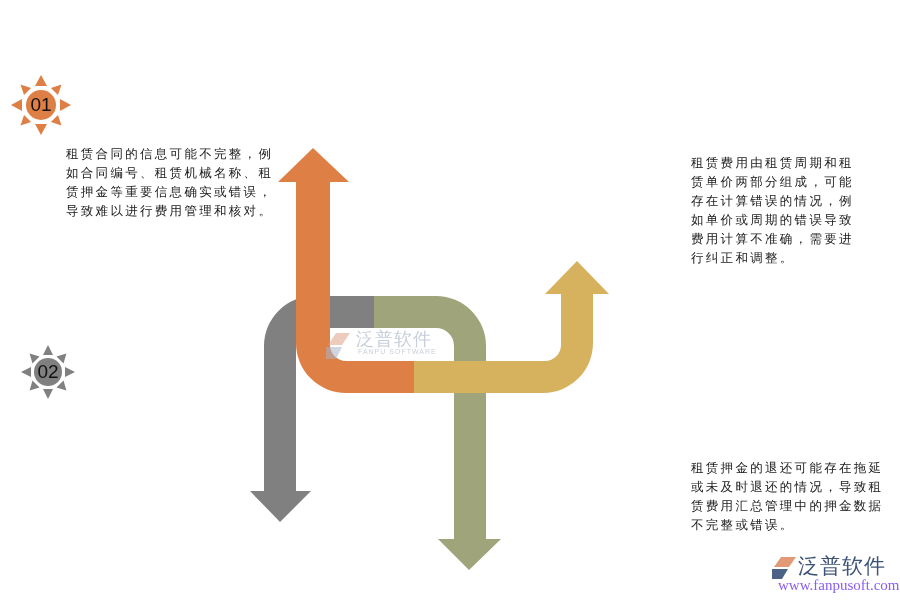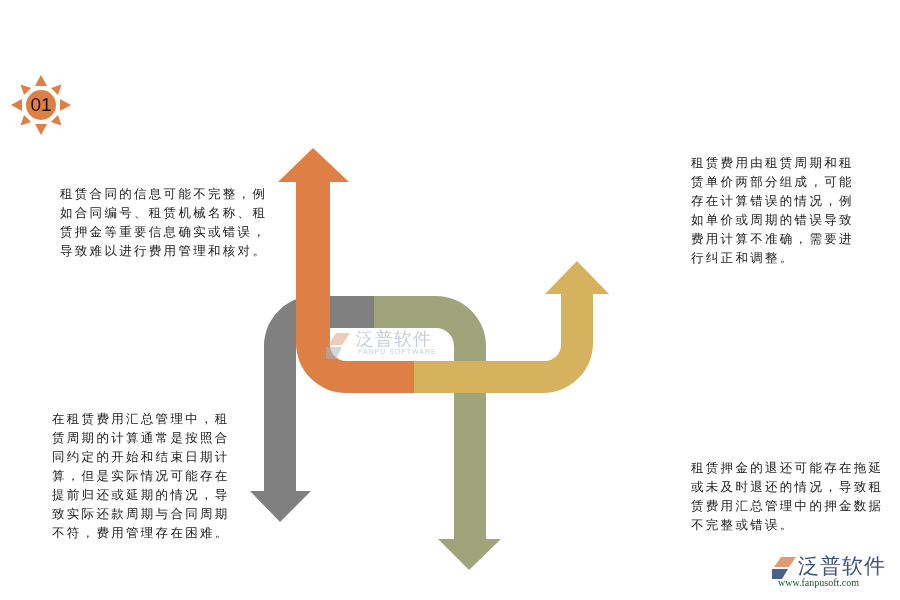--- a/index.html
+++ b/index.html
@@ -7,21 +7,21 @@
   .canvas{position:absolute;left:0;top:0;width:900px;height:600px;}
   .badge{position:absolute;width:64px;height:64px;}
   .badge svg{position:absolute;left:0;top:0;}
   .badge .num{position:absolute;left:0;top:0;width:64px;height:64px;line-height:64px;text-align:center;font-family:"Liberation Sans",sans-serif;font-size:19px;color:#111;}
   .desc{position:absolute;font-size:12.5px;line-height:19px;color:#1a1a1a;letter-spacing:2.3px;white-space:pre-line;}
   .wm{position:absolute;left:322px;top:327px;width:130px;height:34px;opacity:.55;}
   .wm .cn{position:absolute;left:34px;top:0;font-size:18px;color:#9aa8bb;letter-spacing:1px;white-space:nowrap;}
   .wm .en{position:absolute;left:36px;top:21px;font-size:7px;color:#9aa8bb;letter-spacing:1px;white-space:nowrap;font-family:"Liberation Sans",sans-serif;}
   .logo{position:absolute;left:768px;top:552px;width:125px;height:40px;}
   .logo .cn{position:absolute;left:30px;top:0;font-size:21px;color:#3e5379;letter-spacing:1px;white-space:nowrap;}
-  .logo .url{position:absolute;left:10px;top:25px;font-family:"Liberation Serif",serif;font-size:10px;color:#14532d;white-space:nowrap;}
+  .logo .url{position:absolute;left:10px;top:25px;font-family:"Liberation Serif",serif;font-size:15px;color:#8b5cf6;white-space:nowrap;}
 </style>
 </head>
 <body>
 
 <div class="canvas">
 
   <svg width="900" height="600" style="position:absolute;left:0;top:0;">
 
     <path fill="#808080" d="M374,296 L314,296 A50,50 0 0 0 264,346 L264,491 L250,491 L280,522 L311,491 L296,491 L296,346 A18,18 0 0 1 314,328 L374,328 Z"></path>
 
@@ -52,32 +52,43 @@
           <polygon points="0,-29 -5,-19 5,-19"></polygon>
           <polygon points="0,29 -5,19 5,19"></polygon>
           <polygon points="-29,0 -19,-5 -19,5"></polygon>
           <polygon points="29,0 19,-5 19,5"></polygon>
         </g>
         <circle cx="0" cy="0" r="15"></circle>
       </g>
     </svg>
     <span class="num">01</span>
   </div>
-  <div class="desc" style="left:60px;top:144px;margin-top:40px;">租赁合同的信息可能不完整，例
+  <div class="desc" style="left:66px;top:144px;">租赁合同的信息可能不完整，例
 如合同编号、租赁机械名称、租
 赁押金等重要信息确实或错误，
 导致难以进行费用管理和核对。</div>
 
-  <div class="desc" style="left:52px;top:409px;">在租赁费用汇总管理中，租
-赁周期的计算通常是按照合
-同约定的开始和结束日期计
-算，但是实际情况可能存在
-提前归还或延期的情况，导
-致实际还款周期与合同周期
-不符，费用管理存在困难。</div>
+  <div class="badge" style="left:16px;top:340px;">
+    <svg width="64" height="64" viewBox="-32 -32 64 64">
+      <g fill="#808080">
+        <polygon points="0,-27 -5,-17 5,-17"></polygon>
+        <polygon points="0,27 -5,17 5,17"></polygon>
+        <polygon points="-27,0 -17,-5 -17,5"></polygon>
+        <polygon points="27,0 17,-5 17,5"></polygon>
+        <g transform="rotate(45)">
+          <polygon points="0,-26 -5,-17 5,-17"></polygon>
+          <polygon points="0,26 -5,17 5,17"></polygon>
+          <polygon points="-26,0 -17,-5 -17,5"></polygon>
+          <polygon points="26,0 17,-5 17,5"></polygon>
+        </g>
+        <circle cx="0" cy="0" r="14"></circle>
+      </g>
+    </svg>
+    <span class="num">02</span>
+  </div>
 
   <div class="desc" style="left:691px;top:153px;">租赁费用由租赁周期和租
 赁单价两部分组成，可能
 存在计算错误的情况，例
 如单价或周期的错误导致
 费用计算不准确，需要进
 行纠正和调整。</div>
 
   <div class="desc" style="left:691px;top:418px;margin-top:40px;">租赁押金的退还可能存在拖延
 或未及时退还的情况，导致租

